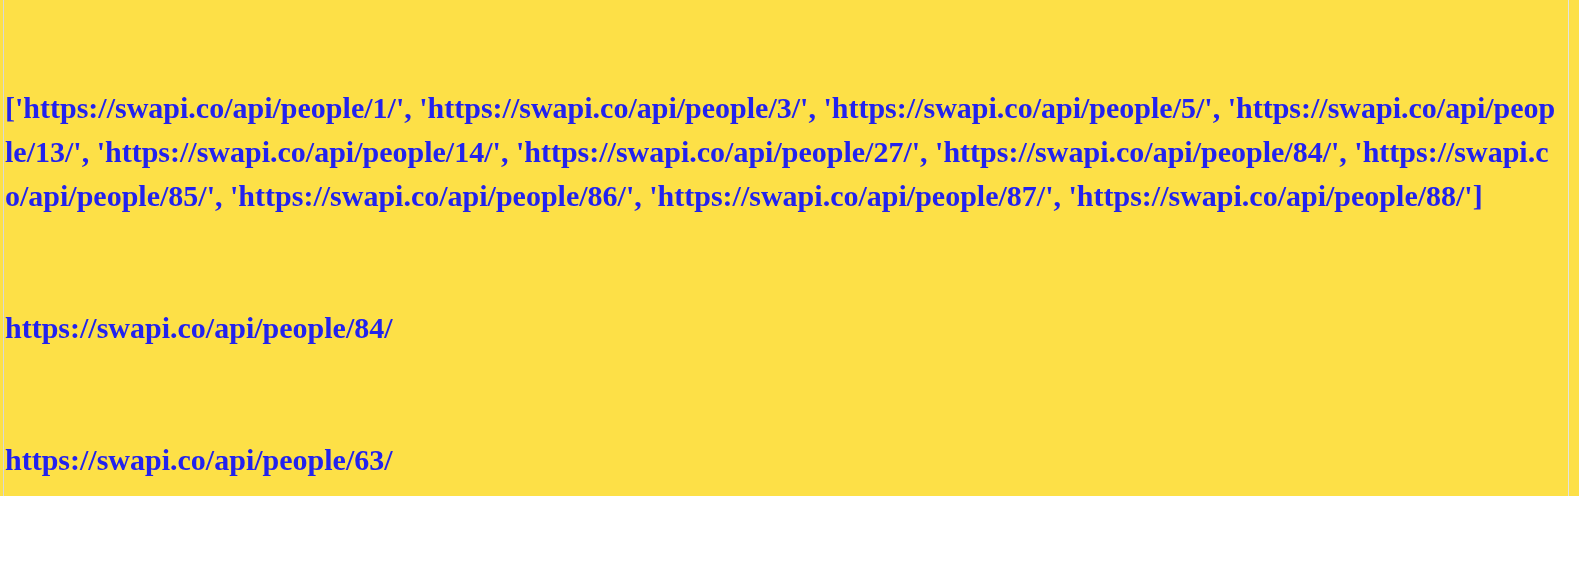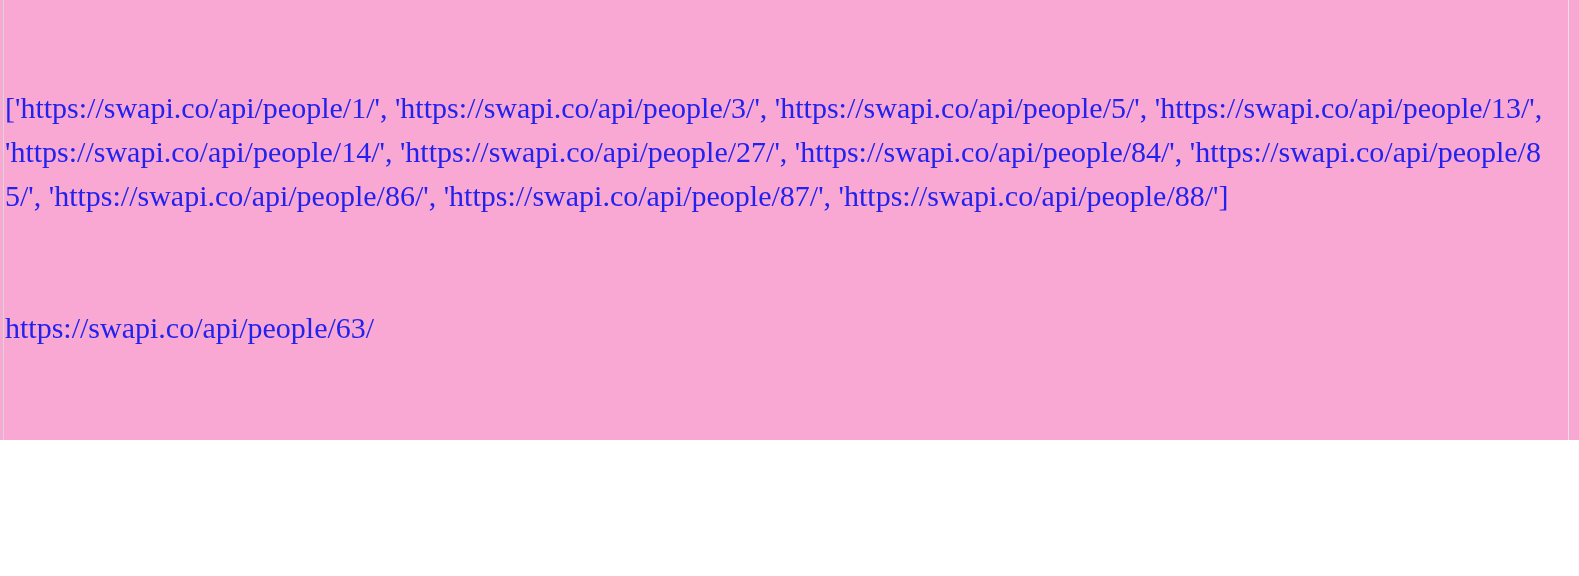--- a/index.html
+++ b/index.html
@@ -11,24 +11,25 @@
   body {
     width: 1579px;
     height: 576px;
     overflow: hidden;
     font-family: "Liberation Serif", "DejaVu Serif", serif;
   }
 
   #console-viewport {
     position: relative;
     width: 1579px;
-    height: 440px;
-    background: #f9a8d4;
+    height: 496px;
+    background: #fde047;
     box-sizing: border-box;
     overflow: hidden;
+    font-weight: bold;
   }
 
   
   .edge-rule {
     position: absolute;
     top: 0;
     bottom: 0;
     width: 1px;
     background: #d8d8d8;
     pointer-events: none;
@@ -64,20 +65,21 @@
 </head>
 <body>
 
 <div id="console-viewport">
 
   <div class="edge-rule left"></div>
   <div class="edge-rule right"></div>
 
   <div id="output-block">
     <span class="out-line">['https://swapi.co/api/people/1/', 'https://swapi.co/api/people/3/', 'https://swapi.co/api/people/5/', 'https://swapi.co/api/people/13/', 'https://swapi.co/api/people/14/', 'https://swapi.co/api/people/27/', 'https://swapi.co/api/people/84/', 'https://swapi.co/api/people/85/', 'https://swapi.co/api/people/86/', 'https://swapi.co/api/people/87/', 'https://swapi.co/api/people/88/']</span>
+    <span class="out-line">https://swapi.co/api/people/84/</span>
     <span class="out-line">https://swapi.co/api/people/63/</span>
     <span class="out-line">https://swapi.co/api/people/86/</span>
     
     
     
     
     
     
     
   </div>

